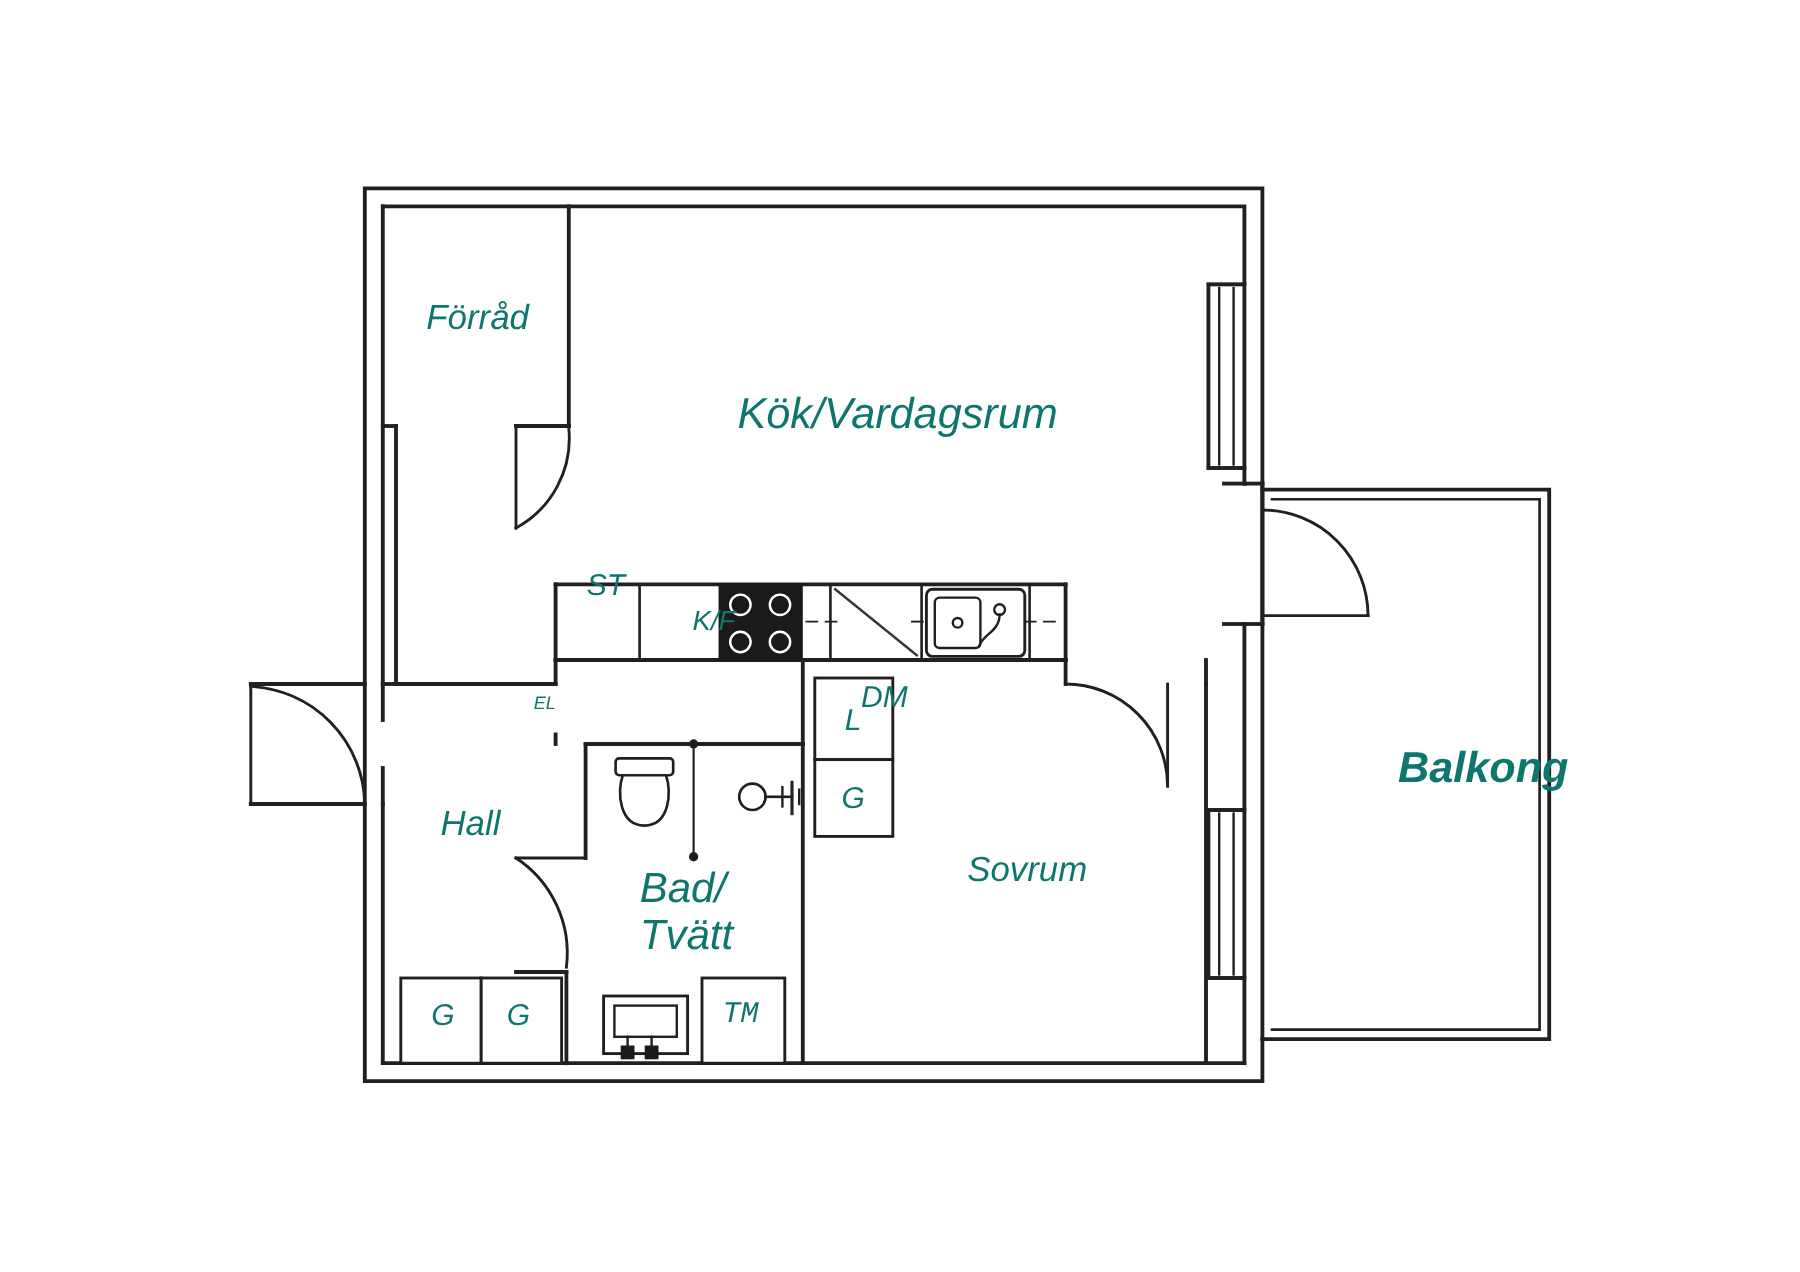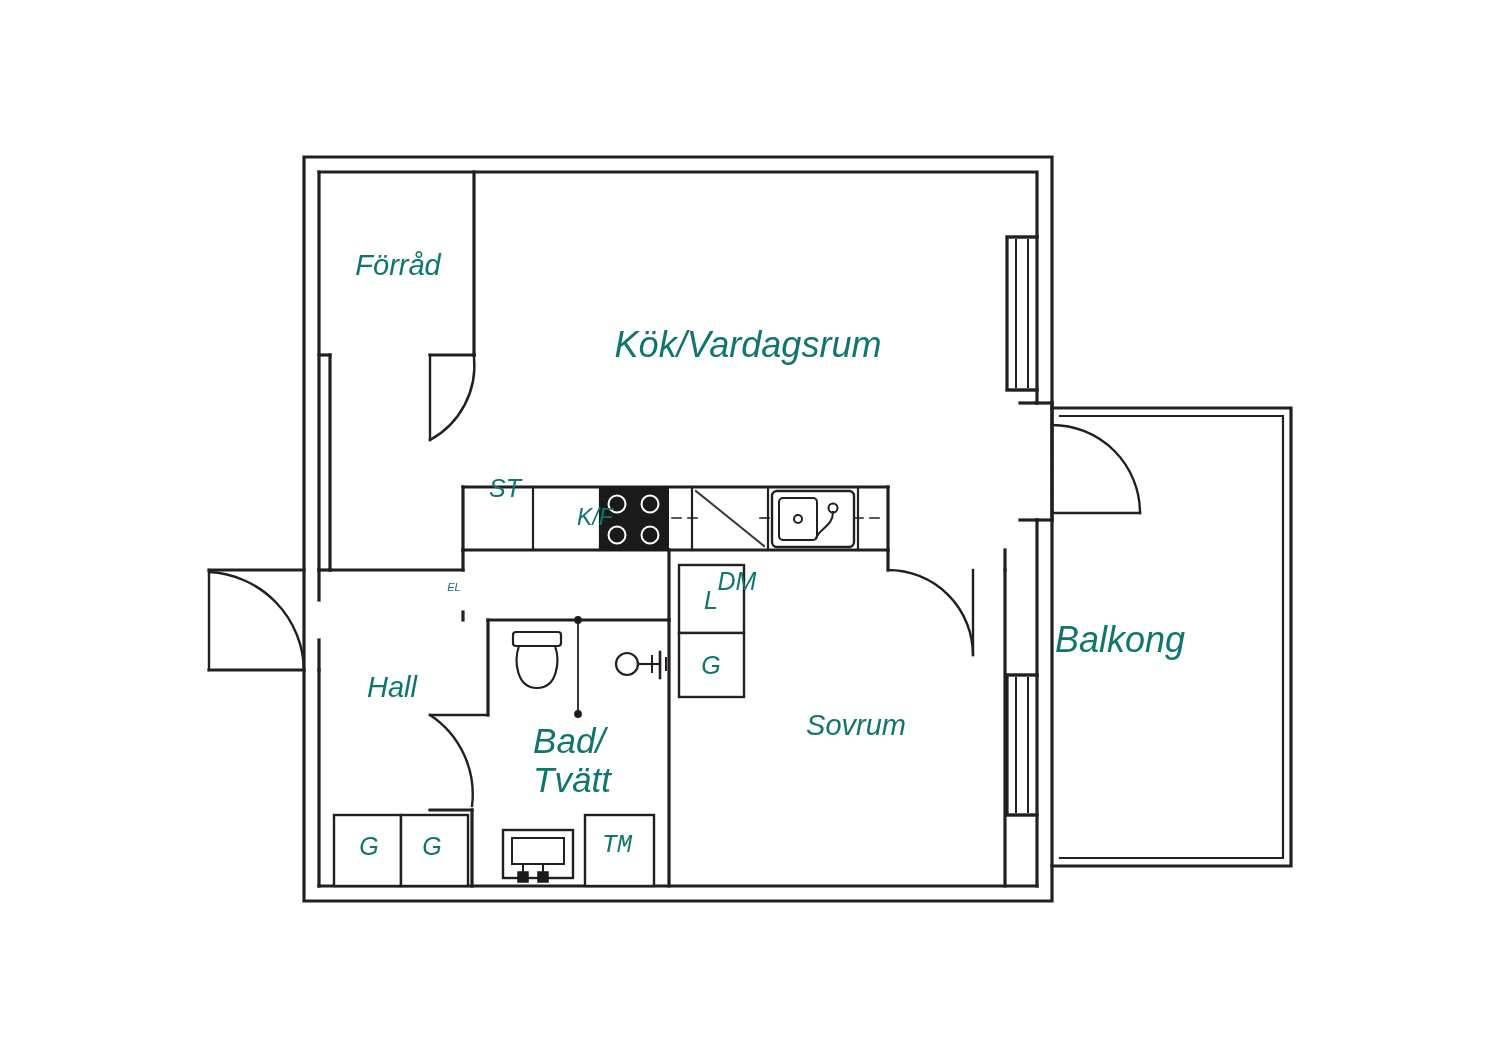--- a/index.html
+++ b/index.html
@@ -28,21 +28,21 @@
     white-space: pre;
     line-height: 1.12;
     transform: translate(-50%, -50%);
     pointer-events: none;
   }
   .lbl-xl { font-size: 36px; }
   .lbl-lg { font-size: 29px; }
   .lbl-md { font-size: 35px; }
   .lbl-sm { font-size: 25px; }
   .lbl-xs { font-size: 23px; }
-  .lbl-tiny { font-size: 11px; font-style: italic; }
+  .lbl-tiny { font-size: 15px; font-style: italic; }
 </style>
 </head>
 <body>
 
 <svg id="floorplan" viewBox="0 0 1500 1060" xmlns="http://www.w3.org/2000/svg">
 
   <g fill="none" stroke="#231f20" stroke-width="3.2" stroke-linejoin="miter" stroke-linecap="square">
 
     <path d="M 304 157
              L 1052 157
@@ -233,21 +233,21 @@
 
 <div class="room-label lbl-xl" style="left:748px; top:345px;">Kök/Vardagsrum</div>
 
 <div class="room-label lbl-lg" style="left:392px; top:687px;">Hall</div>
 
 <div class="room-label lbl-md" style="left:572px; top:760px;">Bad/
 Tvätt</div>
 
 <div class="room-label lbl-lg" style="left:856px; top:725px;">Sovrum</div>
 
-<div class="room-label lbl-xl" style="left:1120px; top:640px;">Balkong</div>
+<div class="room-label lbl-xl" style="left:1236px; top:640px;font-weight:bold;">Balkong</div>
 
 <div class="room-label lbl-sm" style="left:505px; top:488px;">ST</div>
 
 <div class="room-label lbl-xs" style="left:568px; top:518px;margin-left:27px;">K/F</div>
 
 <div class="room-label lbl-sm" style="left:737px; top:534px;margin-top:47px;">DM</div>
 
 <div class="room-label lbl-tiny" style="left:454px; top:587px;">EL</div>
 
 <div class="room-label lbl-sm" style="left:711px; top:600px;">L</div>

